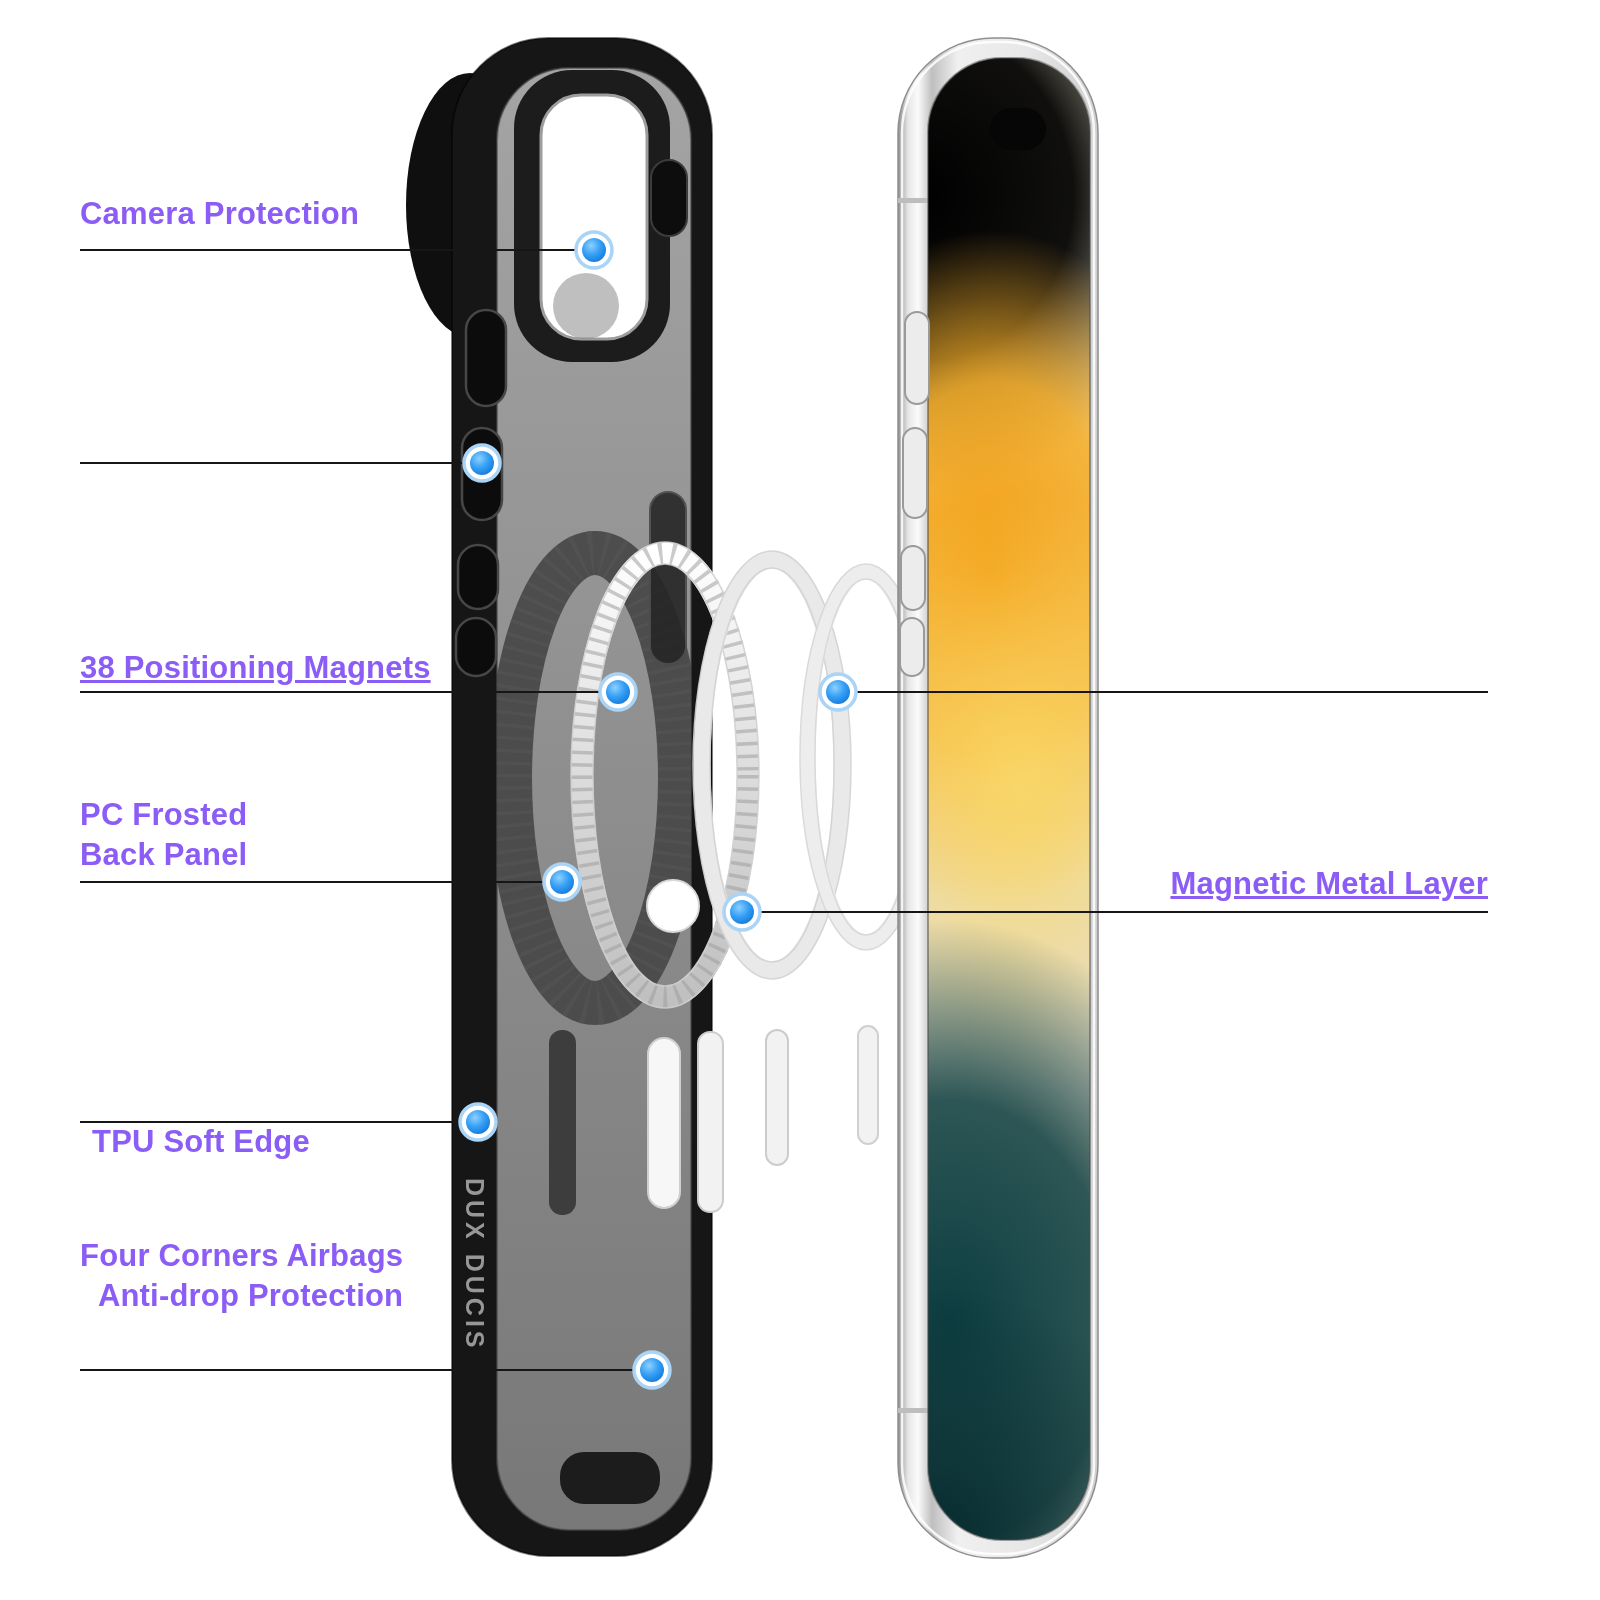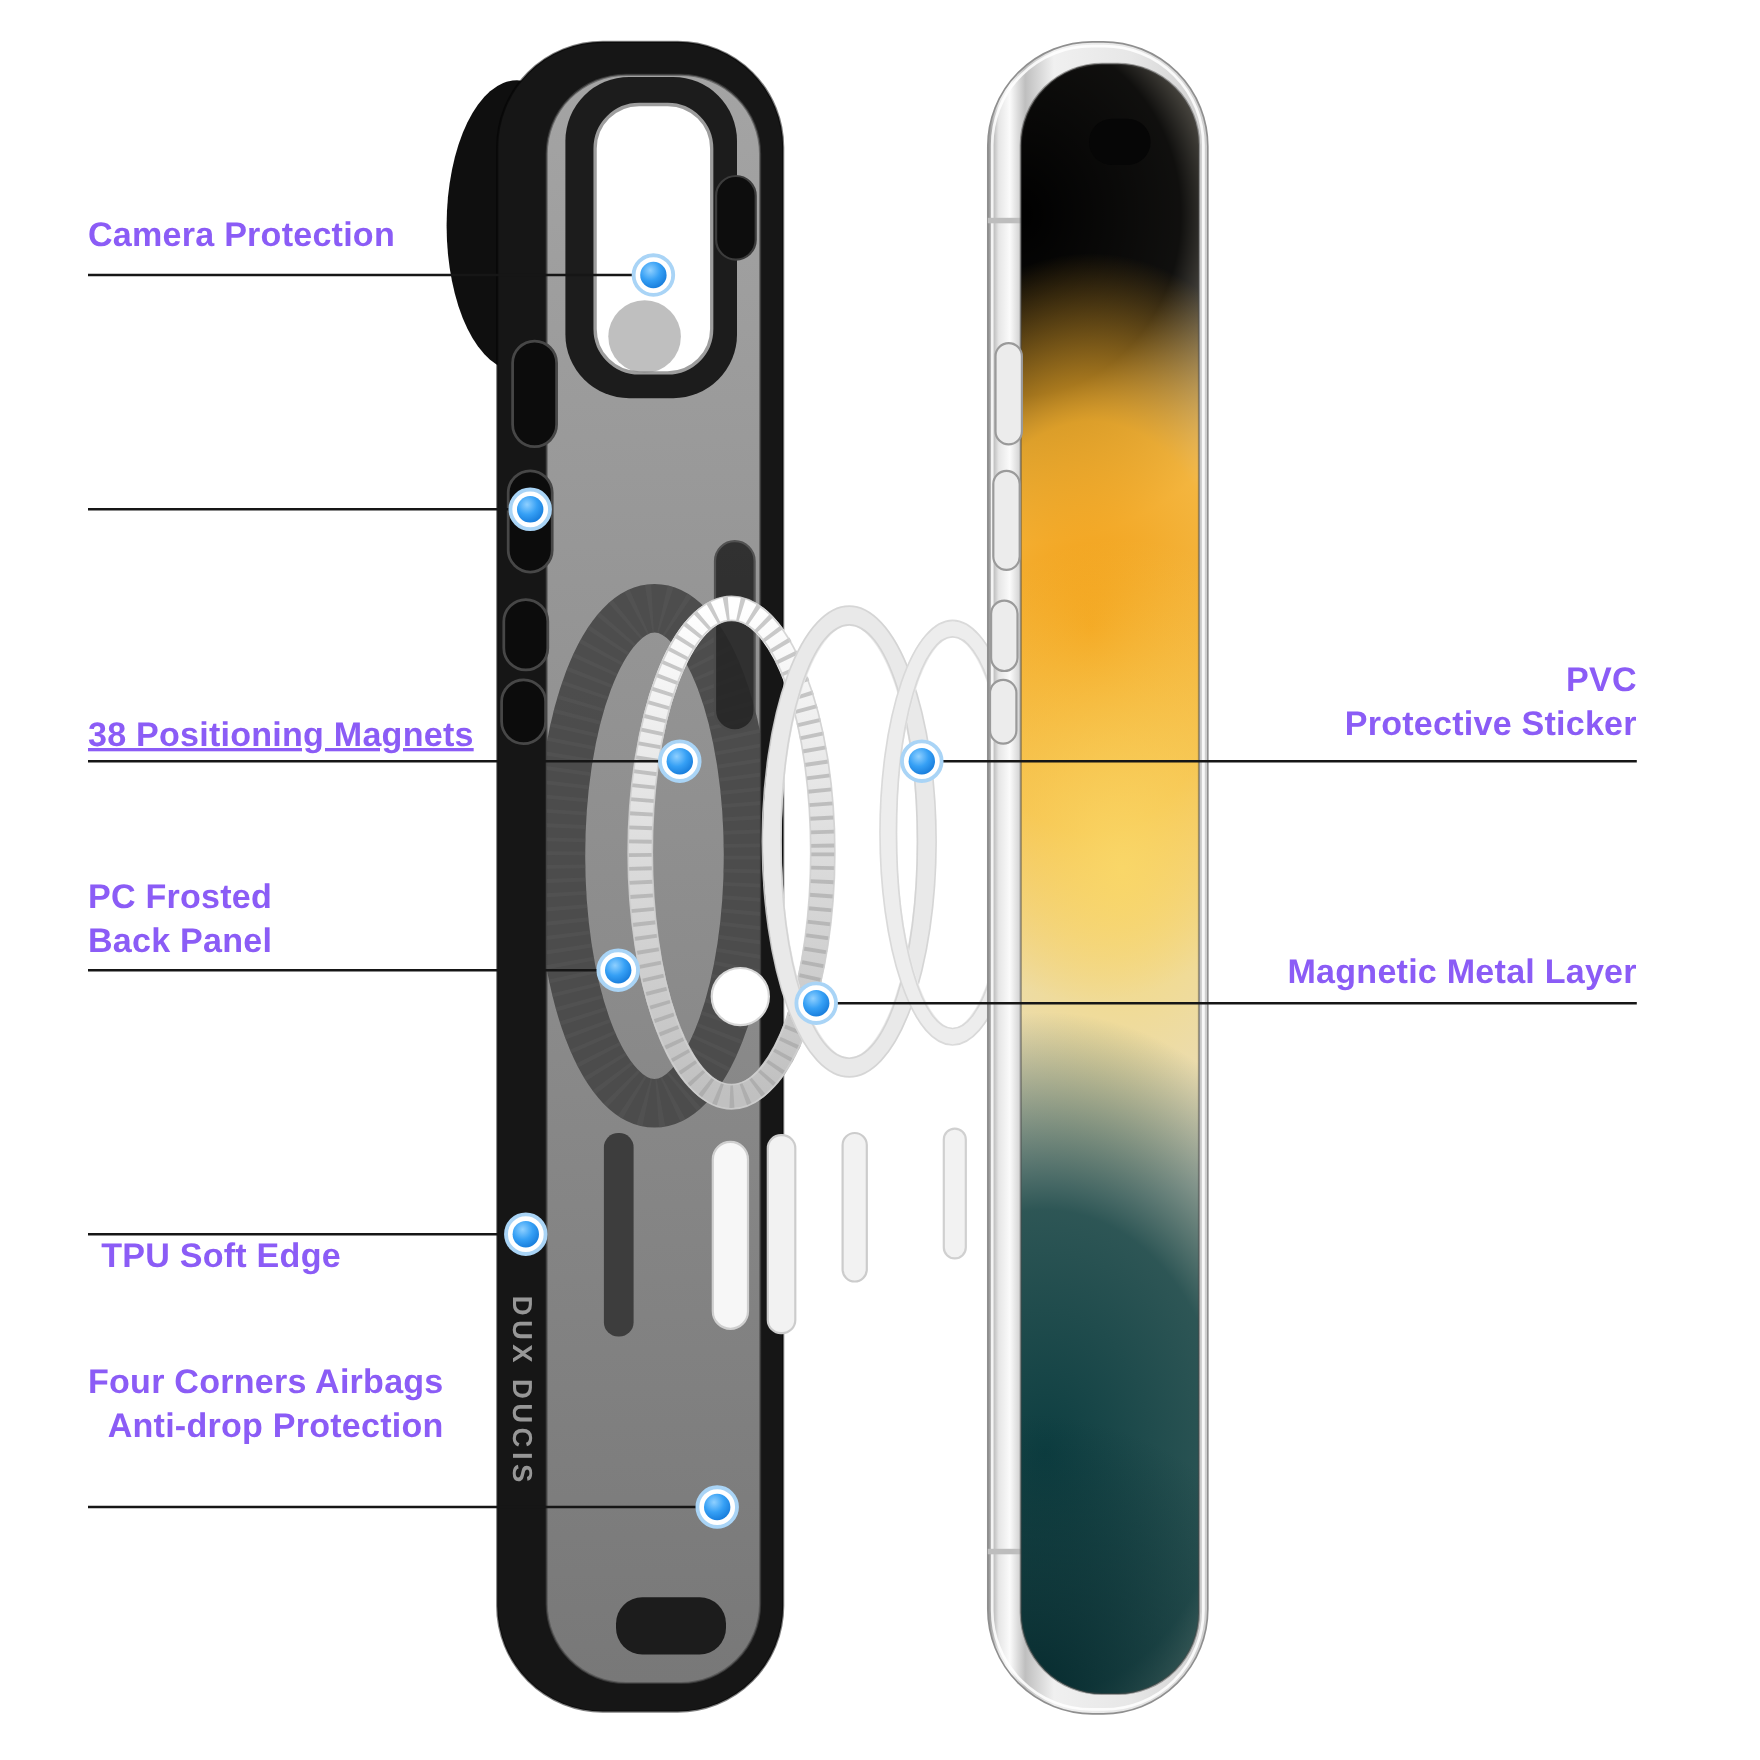--- a/index.html
+++ b/index.html
@@ -204,17 +204,15 @@
     </g>
   </svg>
 
   <div class="label" style="left:80px; top:194px;">Camera Protection</div>
   <div class="label" style="left:80px; top:648px;text-decoration:underline;">38 Positioning Magnets</div>
   <div class="label" style="left:80px; top:795px;">PC Frosted
 Back Panel</div>
   <div class="label" style="left:92px; top:1078px;margin-top:44px;">TPU Soft Edge</div>
   <div class="label" style="left:80px; top:1236px;text-align:right;">Four Corners Airbags
 Anti-drop Protection</div>
-  <div class="label right" style="right:112px; top:598px;">PVC
-Protective Sticker</div>
-  <div class="label right" style="right:112px; top:864px;">Magnetic Metal Layer</div>
+  <div class="label right" style="right:112px; top:864px;text-decoration:underline;">Magnetic Metal Layer</div>
 
 </div>
 
 </body></html>

